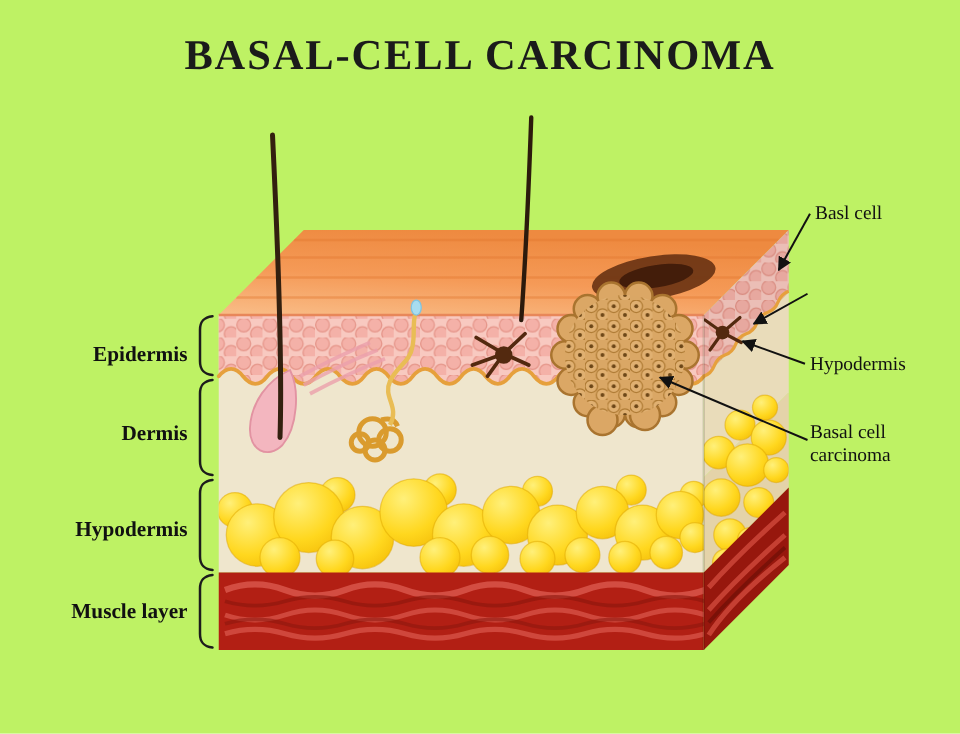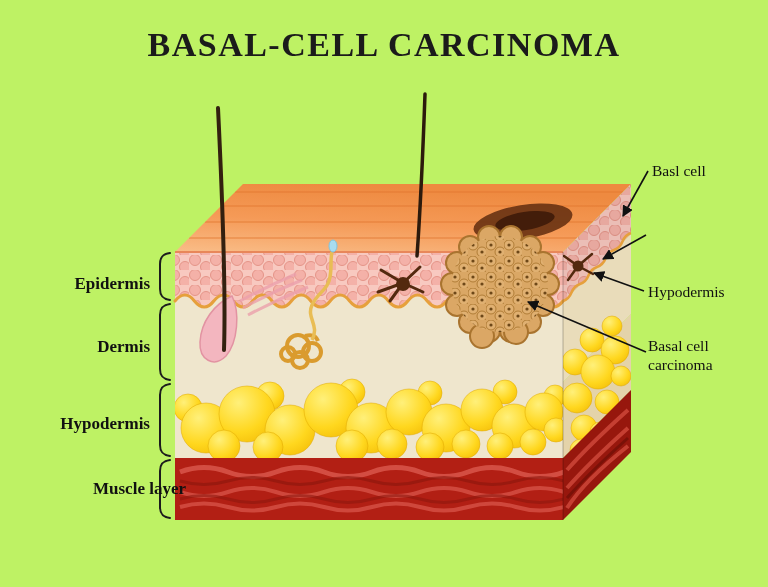--- a/index.html
+++ b/index.html
@@ -210,18 +210,18 @@
       <path d="M644,291 L594,273" marker-end="url(#arrow)"></path>
       <path d="M646,352 L528,302" marker-end="url(#arrow)"></path>
     </g>
   </svg>
 
   <div class="title">BASAL-CELL CARCINOMA</div>
 
   <div class="layer-label" style="top:274px;">Epidermis</div>
   <div class="layer-label" style="top:337px;">Dermis</div>
   <div class="layer-label" style="top:414px;">Hypodermis</div>
-  <div class="layer-label" style="top:479px;margin-left:36px;">Muscle layer</div>
+  <div class="layer-label" style="top:479px;">Muscle layer</div>
 
   <div class="callout" style="left:652px;top:161px;white-space:nowrap;">Basl cell</div>
   <div class="callout" style="left:648px;top:282px;white-space:nowrap;">Hypodermis</div>
   <div class="callout" style="left:648px;top:336px;width:100px;">Basal cell carcinoma</div>
 </div>
 
 </body></html>

